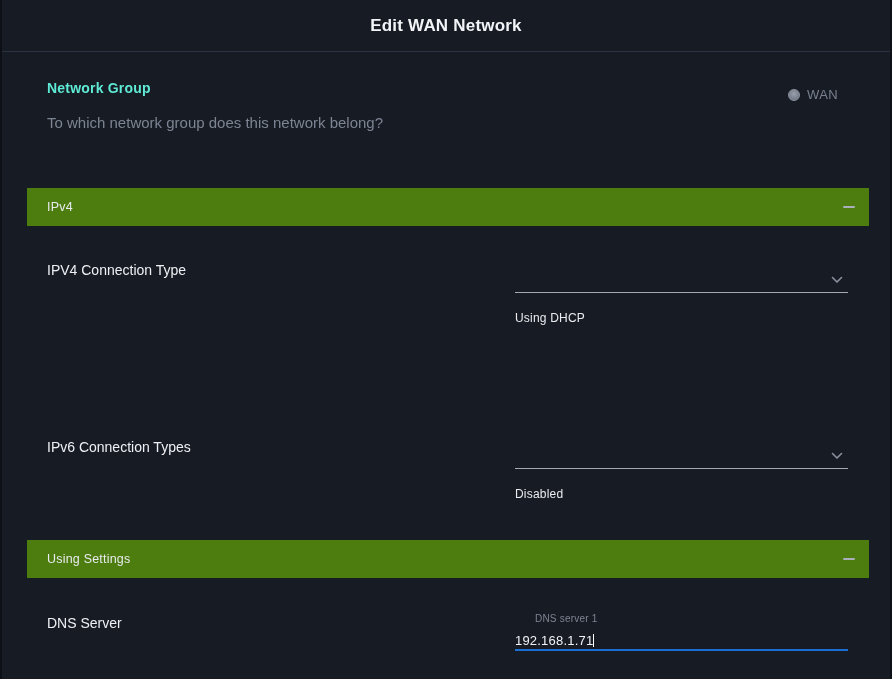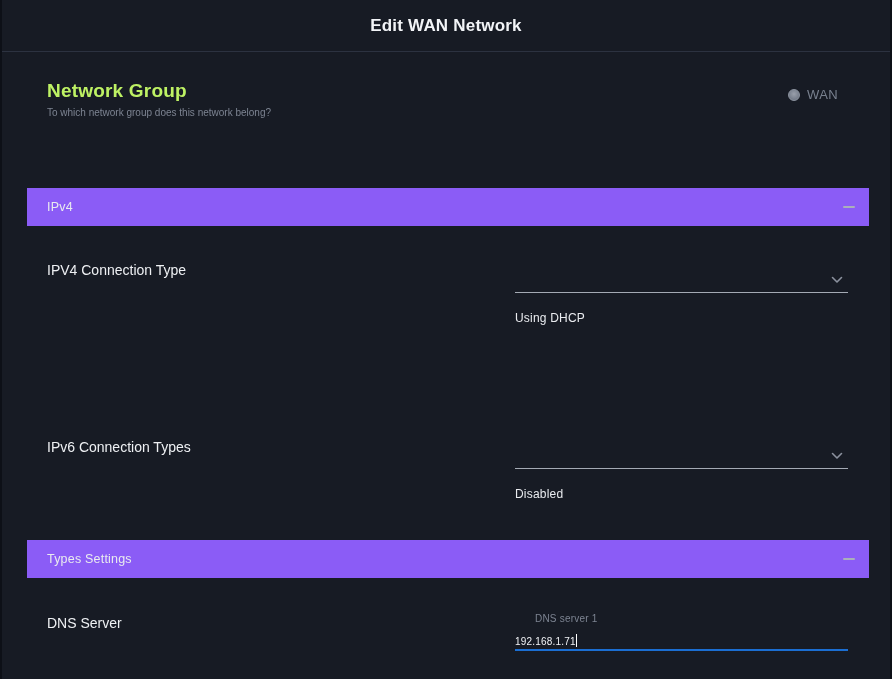--- a/index.html
+++ b/index.html
@@ -34,29 +34,29 @@
 
   
   .network-group-row {
     position: absolute;
     top: 80px; left: 45px; right: 52px;
     display: flex;
     justify-content: space-between;
     align-items: flex-start;
   }
   .field-label-strong {
-    color: #bef264;
-    font-size: 19px;
+    color: #5eead4;
+    font-size: 14px;
     font-weight: 700;
     letter-spacing: 0.2px;
   }
   .field-desc {
-    margin-top: 5px;
+    margin-top: 18px;
     color: #7d8492;
-    font-size: 10px;
+    font-size: 15px;
   }
   .radio-option {
     display: flex;
     align-items: center;
     gap: 7px;
     margin-top: 7px;
     cursor: default;
   }
   .radio-circle {
     width: 12px; height: 12px;
@@ -69,21 +69,21 @@
     font-size: 13px;
     letter-spacing: 0.4px;
   }
 
   
   .section-bar {
     position: absolute;
     left: 25px;
     width: 842px;
     height: 38px;
-    background: #8b5cf6;
+    background: #4d7c0f;
     display: flex;
     align-items: center;
     justify-content: space-between;
     padding: 0 14px 0 20px;
     cursor: pointer;
   }
   .section-bar-title {
     color: #e9ebef;
     font-size: 12.5px;
     letter-spacing: 0.2px;
@@ -141,21 +141,21 @@
   }
   .input-field {
     position: relative;
     margin-top: 7px;
     height: 20px;
     border-bottom: 2px solid #1b6ed2;
     cursor: text;
   }
   .input-value {
     color: #f0f2f5;
-    font-size: 10px;
+    font-size: 13px;
     letter-spacing: 0.2px;
     white-space: pre;
     display: inline-block;
   }
   .text-caret {
     display: inline-block;
     width: 1px;
     height: 13px;
     background: #ffffff;
     vertical-align: -2px;
@@ -203,21 +203,21 @@
   <div class="dropdown-field" style="top:446px;">
     <span class="dropdown-value">Disabled</span>
     <span class="chevron-down">
       <svg width="12" height="8" viewBox="0 0 12 8">
           <polyline points="1.5,1.5 6,6 10.5,1.5" fill="none" stroke="#8b919e" stroke-width="1.6" stroke-linecap="round" stroke-linejoin="round"></polyline>
         </svg>
     </span>
   </div>
 
   <div class="section-bar" style="top:540px;">
-    <span class="section-bar-title">Types Settings</span>
+    <span class="section-bar-title">Using Settings</span>
     <span class="minus-icon"></span>
   </div>
 
   <div class="row-label" style="top:615px;">DNS Server</div>
   <div class="input-group" style="top:613px;">
     <div class="input-floating-label">DNS server 1</div>
     <div class="input-field">
       <span class="input-value">192.168.1.71</span><span class="text-caret"></span>
     </div>
   </div>

